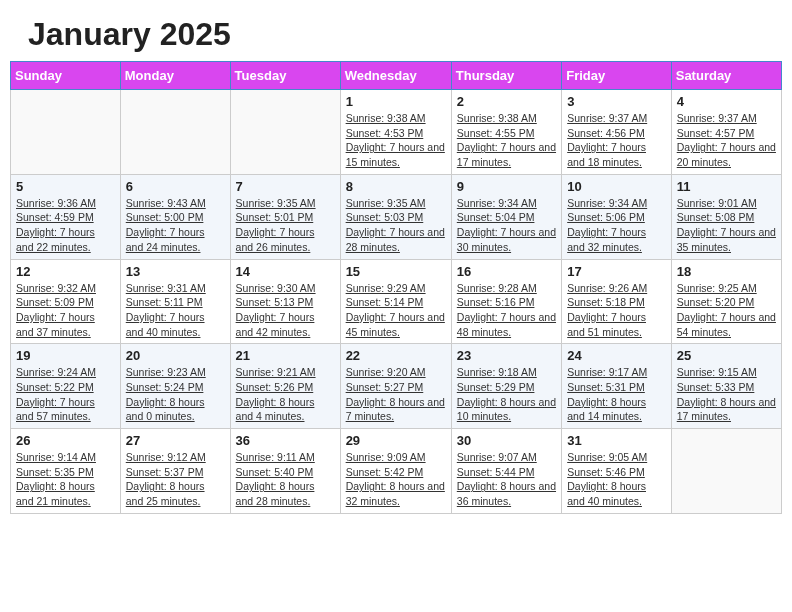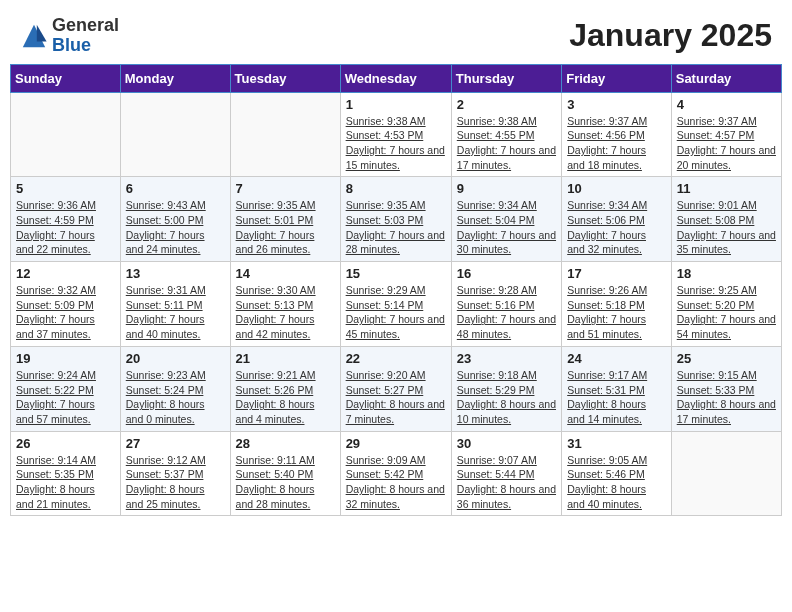--- a/index.html
+++ b/index.html
@@ -55,21 +55,21 @@
     .calendar {
       width: 100%;
       border-collapse: collapse;
       margin: 0 0 0 0;
       padding: 0 8px;
     }
     .cal-wrap {
       padding: 0 10px 10px 10px;
     }
     .calendar th {
-      background: #4c1d95;
+      background: #d946ef;
       color: #fff;
       font-size: 13px;
       font-weight: bold;
       padding: 6px 4px;
       text-align: left;
       border: 1px solid #4488cc;
     }
     .calendar td {
       border: 1px solid #ccc;
       vertical-align: top;
@@ -100,30 +100,20 @@
       background: #f2f6fb;
     }
     .calendar td.row-shade {
       background: #f2f6fb;
     }
   </style>
 </head>
 <body>
 
 <div class="header">
-  <div class="logo">
-    <svg class="logo-icon" viewBox="0 0 40 40" xmlns="http://www.w3.org/2000/svg">
-      <polygon points="20,4 36,36 4,36" fill="#2a6db5"></polygon>
-      <polygon points="24,4 38,28 24,28" fill="#1a4a8a"></polygon>
-    </svg>
-    <div class="logo-text">
-      <span class="logo-general">General</span>
-      <span class="logo-blue">Blue</span>
-    </div>
-  </div>
   <div class="title-block">
     <div class="month-title">January 2025</div>
   </div>
 </div>
 
 <div class="cal-wrap">
   <table class="calendar">
     <thead>
       <tr>
       <th>Sunday</th>
@@ -304,21 +294,21 @@
 Sunset: 5:35 PM
 Daylight: 8 hours and 21 minutes.</div>
           </td>
           <td>
             <span class="day-num">27</span>
             <div class="day-info">Sunrise: 9:12 AM
 Sunset: 5:37 PM
 Daylight: 8 hours and 25 minutes.</div>
           </td>
           <td>
-            <span class="day-num">28</span>
+            <span class="day-num">36</span>
             <div class="day-info">Sunrise: 9:11 AM
 Sunset: 5:40 PM
 Daylight: 8 hours and 28 minutes.</div>
           </td>
           <td>
             <span class="day-num">29</span>
             <div class="day-info">Sunrise: 9:09 AM
 Sunset: 5:42 PM
 Daylight: 8 hours and 32 minutes.</div>
           </td>

